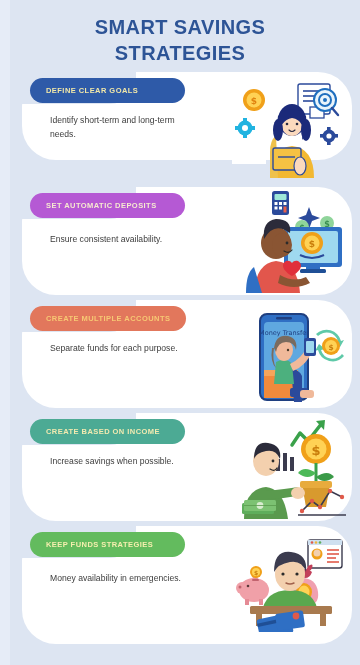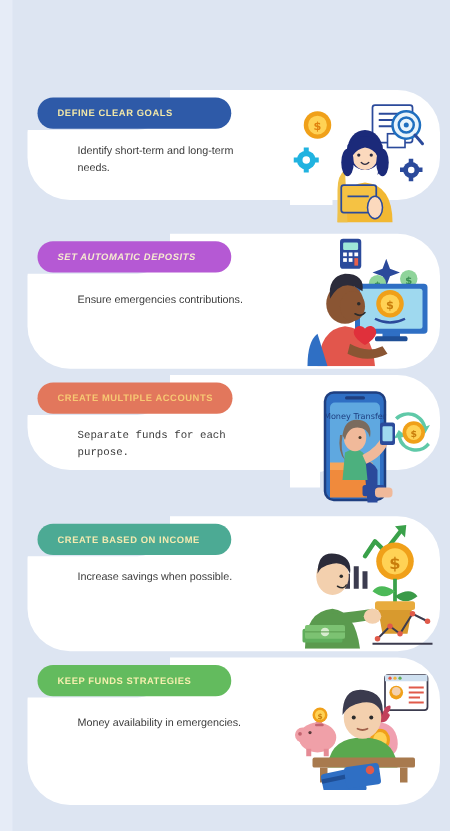--- a/index.html
+++ b/index.html
@@ -34,50 +34,54 @@
   .pill{
     position:absolute;left:8px;top:6px;
     height:25px;min-width:155px;
     border-radius:13px;
     display:flex;align-items:center;
     padding:0 16px;box-sizing:border-box;
     font-size:7.5px;font-weight:bold;letter-spacing:.45px;
     white-space:nowrap;
   }
   .desc{
-    position:absolute;left:40px;
+    position:absolute;left:28px;
     width:150px;
     color:#3c3c3c;font-size:8.6px;line-height:1.62;
   }
   .art{
     position:absolute;right:2px;top:2px;
     width:118px;height:104px;
   }
   .art svg{display:block;width:118px;height:104px;}
 
   
   #card1{top:72px;height:88px;}
   #card2{top:187px;height:108px;}
-  #card3{top:300px;height:76px;}
+  #card3{top:300px;height:108px;}
   #card4{top:413px;height:108px;}
   #card5{top:526px;height:118px;}
 
   #card1 .desc{top:42px;}
   #card2 .desc{top:46px;}
-  #card3 .desc{top:42px;font-family:Liberation Mono, monospace;}
+  #card3 .desc{top:42px;}
   #card4 .desc{top:42px;}
   #card5 .desc{top:46px;}
 </style>
 </head>
 <body style="background: rgb(221, 229, 242);">
 
 <div class="page" style="background: rgb(221, 229, 242);">
 
   <div class="edge-strip"></div>
 
+  <div class="title" style="color: rgb(45, 84, 150);">
+    <span>SMART SAVINGS</span>
+    <span class="l2">STRATEGIES</span>
+  </div>
 
   <div class="card" id="card1" style="background: rgb(255, 255, 255);">
     <div class="notch" style="background: rgb(221, 229, 242);"></div>
     <div class="pill" id="pill1" style="background: rgb(46, 90, 168); color: rgb(242, 232, 168);">
       <span>DEFINE CLEAR GOALS</span>
     </div>
     <div class="desc" style="color: rgb(60, 60, 60);">Identify short-term and long-term needs.</div>
     <div class="art">
       <svg viewBox="0 0 118 104">
 
@@ -129,24 +133,24 @@
 
         <rect x="41" y="74" width="28" height="22" rx="2" fill="#f5c243" stroke="#2b4a9b" stroke-width="1.4"></rect>
         <line x1="46" y1="83" x2="63" y2="83" stroke="#2b4a9b" stroke-width="1.4"></line>
         <ellipse cx="68" cy="92" rx="6" ry="9" fill="#fbd9bd" stroke="#2b4a9b" stroke-width="1.2"></ellipse>
       </svg>
     </div>
   </div>
 
   <div class="card" id="card2" style="background: rgb(255, 255, 255);">
     <div class="notch" style="background: rgb(221, 229, 242);"></div>
-    <div class="pill" id="pill2" style="background: rgb(181, 89, 212); color: rgb(246, 234, 208); font-style: italic;">
+    <div class="pill" id="pill2" style="background: rgb(181, 89, 212); color: rgb(246, 234, 208);">
       <span>SET AUTOMATIC DEPOSITS</span>
     </div>
-    <div class="desc" style="color: rgb(60, 60, 60);">Ensure emergencies contributions.</div>
+    <div class="desc" style="color: rgb(60, 60, 60);">Ensure consistent availability.</div>
     <div class="art">
       <svg viewBox="0 0 118 104">
         <circle cx="24" cy="52" r="27" fill="#ffffff"></circle>
         <rect x="0" y="20" width="28" height="68" fill="#ffffff"></rect>
 
         <rect x="40" y="2" width="17" height="24" rx="2.5" fill="#2b4a9b"></rect>
         <rect x="42.5" y="5" width="12" height="6" rx="1" fill="#9ee8d8"></rect>
         <g fill="#ffffff">
           <rect x="42.5" y="13" width="3" height="3"></rect>
             <rect x="47" y="13" width="3" height="3"></rect>

